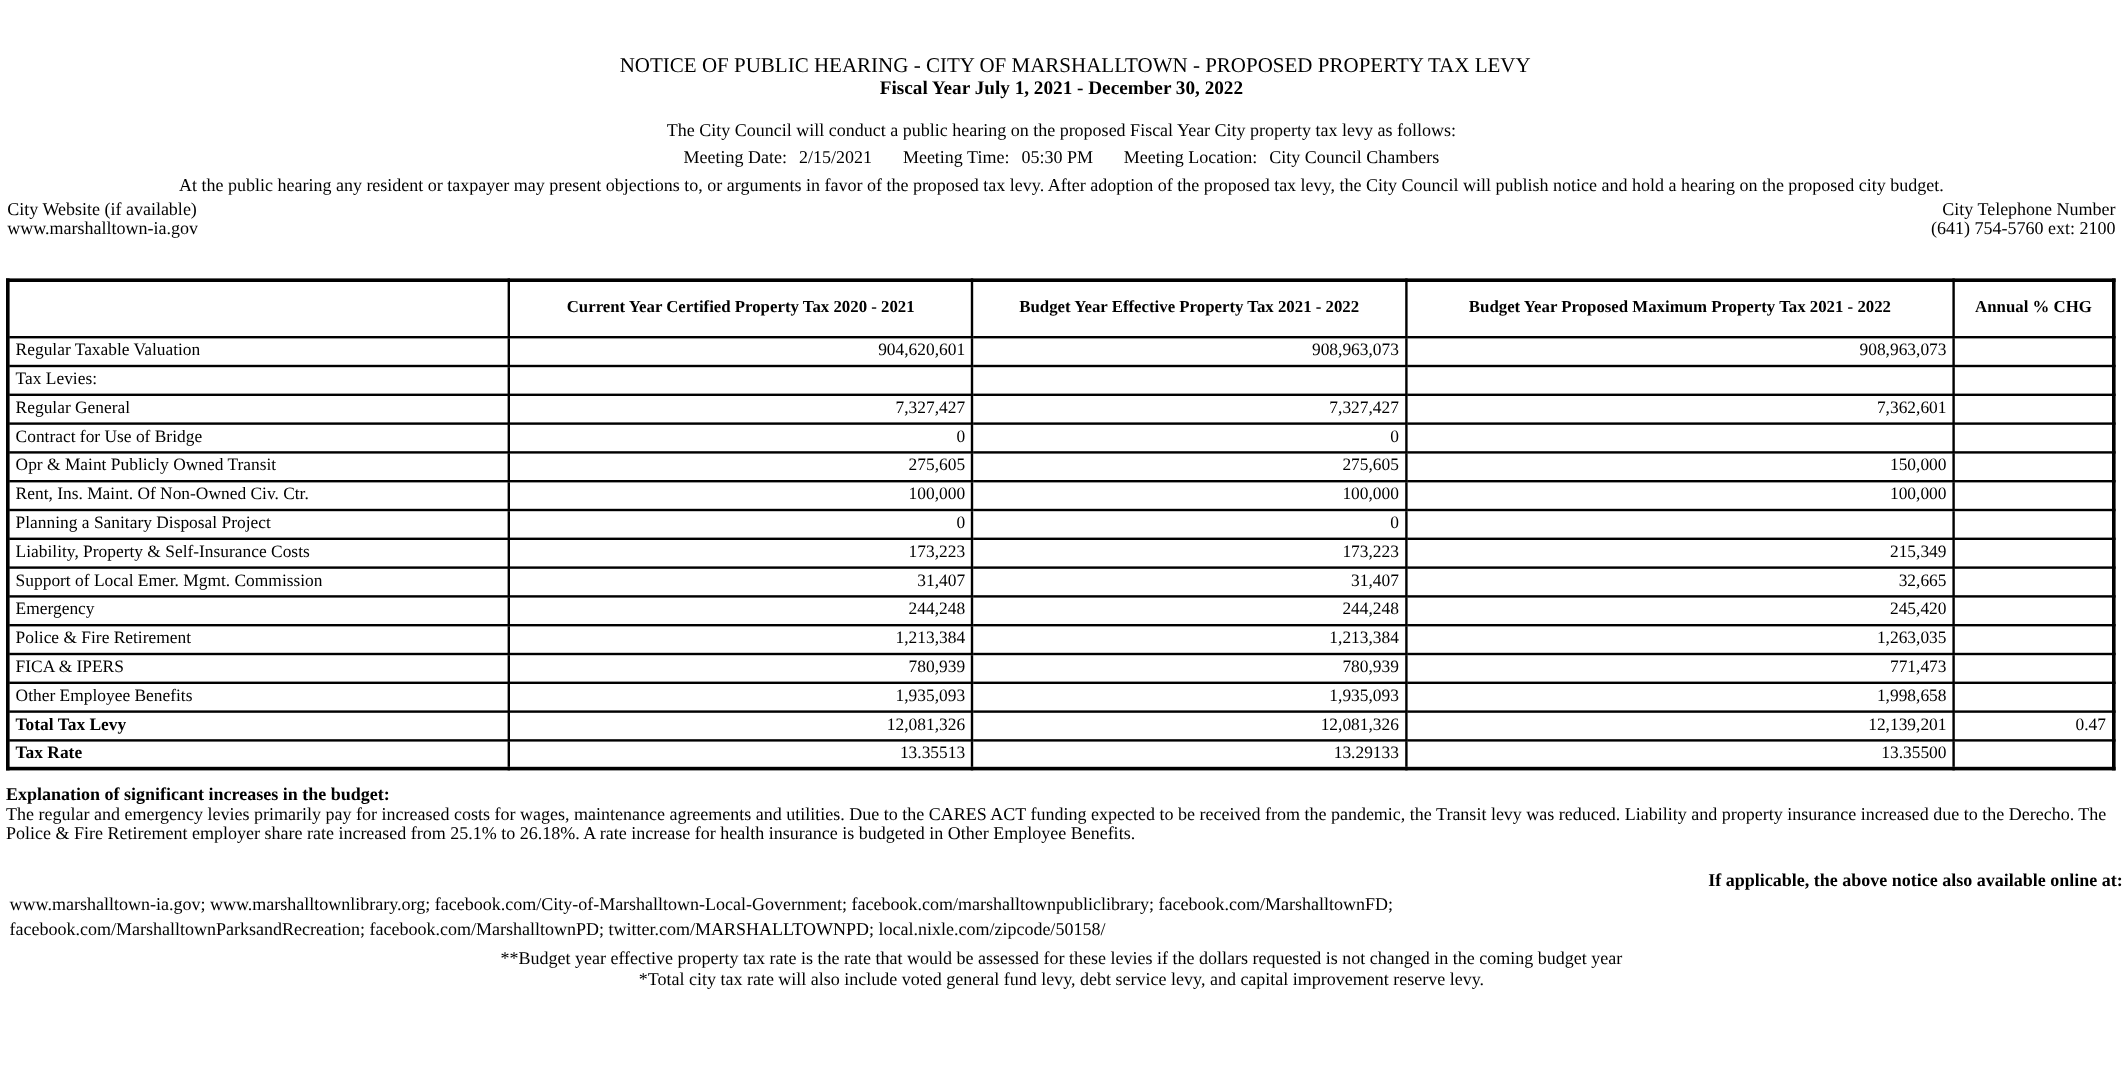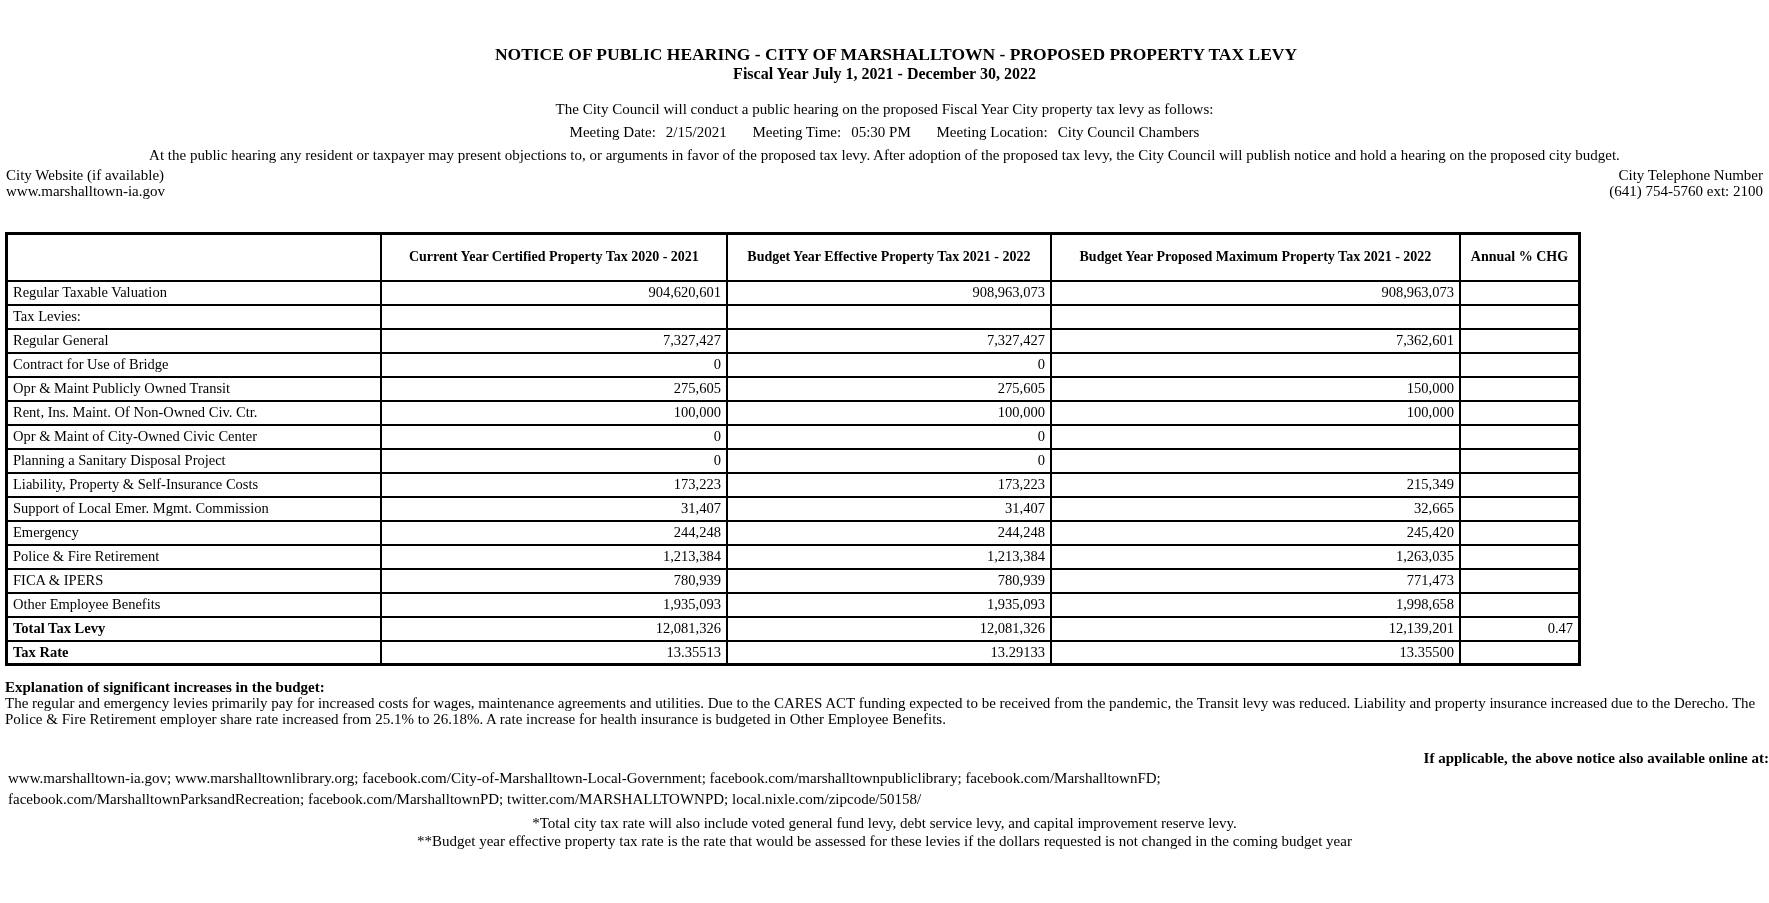--- a/index.html
+++ b/index.html
@@ -5,36 +5,36 @@
   * { box-sizing: border-box; margin: 0; padding: 0; }
   html, body { background: #ffffff; }
   body {
     width: 1769px; height: 903px;
     font-family: "Liberation Serif", "DejaVu Serif", serif;
     color: #000000;
     padding-top: 44px;
     overflow: hidden;
   }
   .center { text-align: center; }
-  .doc-title { font-size: 17.5px; font-weight: bold; line-height: 20px; padding-left: 23px; }
+  .doc-title { font-size: 17.5px; font-weight: normal; line-height: 20px; padding-left: 23px; }
   .doc-subtitle { font-size: 16px; font-weight: bold; line-height: 20px; }
   .intro-line { font-size: 15px; margin-top: 17px; }
   .meeting-line { font-size: 15px; margin-top: 6px; }
   .meeting-line .lbl { font-weight: normal; margin-left: 22px; }
   .meeting-line .lbl:first-child { margin-left: 0; }
   .meeting-line .val { margin-left: 10px; }
   .hearing-para { font-size: 15px; margin-top: 6px; padding: 0 6px; line-height: 16px; }
   .contact-row {
     display: flex; justify-content: space-between; align-items: flex-start;
     padding: 0 6px; margin-top: 4px; font-size: 15px; line-height: 16px;
   }
   .contact-right { text-align: right; }
   table.levy-table {
     border-collapse: collapse;
-    width: 1576px;
+    width: 1758px;
     margin: 33px 0 0 5px;
     table-layout: fixed;
   }
   table.levy-table th, table.levy-table td {
     border: 2px solid #000000;
     padding: 1px 5px;
     font-size: 14.5px;
     line-height: 1.25;
     overflow: hidden;
     white-space: nowrap;
@@ -136,27 +136,20 @@
     <td class="num-cell"></td>
   </tr>
       <tr>
     <td class="label-cell">Rent, Ins. Maint. Of Non-Owned Civ. Ctr.</td>
     <td class="num-cell">100,000</td>
     <td class="num-cell">100,000</td>
     <td class="num-cell">100,000</td>
     <td class="num-cell"></td>
   </tr>
       <tr>
-    <td class="label-cell">Opr &amp; Maint of City-Owned Civic Center</td>
-    <td class="num-cell">0</td>
-    <td class="num-cell">0</td>
-    <td class="num-cell"></td>
-    <td class="num-cell"></td>
-  </tr>
-      <tr>
     <td class="label-cell">Planning a Sanitary Disposal Project</td>
     <td class="num-cell">0</td>
     <td class="num-cell">0</td>
     <td class="num-cell"></td>
     <td class="num-cell"></td>
   </tr>
       <tr>
     <td class="label-cell">Liability, Property &amp; Self-Insurance Costs</td>
     <td class="num-cell">173,223</td>
     <td class="num-cell">173,223</td>
@@ -216,15 +209,15 @@
 </table>
 
 <div class="explain-heading">Explanation of significant increases in the budget:</div>
 <div class="explain-body">The regular and emergency levies primarily pay for increased costs for wages, maintenance agreements and utilities. Due to the CARES ACT funding expected to be received from the pandemic, the Transit levy was reduced. Liability and property insurance increased due to the Derecho. The Police &amp; Fire Retirement employer share rate increased from 25.1% to 26.18%. A rate increase for health insurance is budgeted in Other Employee Benefits.</div>
 
 <div class="online-heading">If applicable, the above notice also available online at:</div>
 <div class="online-links">www.marshalltown-ia.gov; www.marshalltownlibrary.org; facebook.com/City-of-Marshalltown-Local-Government; facebook.com/marshalltownpubliclibrary; facebook.com/MarshalltownFD;</div>
 <div class="online-links">facebook.com/MarshalltownParksandRecreation; facebook.com/MarshalltownPD; twitter.com/MARSHALLTOWNPD; local.nixle.com/zipcode/50158/</div>
 
 <div class="footnotes-block">
+  <div class="footnote center">**Budget year effective property tax rate is the rate that would be assessed for these levies if the dollars requested is not changed in the coming budget year</div>
   <div class="footnote center">*Total city tax rate will also include voted general fund levy, debt service levy, and capital improvement reserve levy.</div>
-  <div class="footnote center">**Budget year effective property tax rate is the rate that would be assessed for these levies if the dollars requested is not changed in the coming budget year</div>
 </div>
 
 </body></html>

